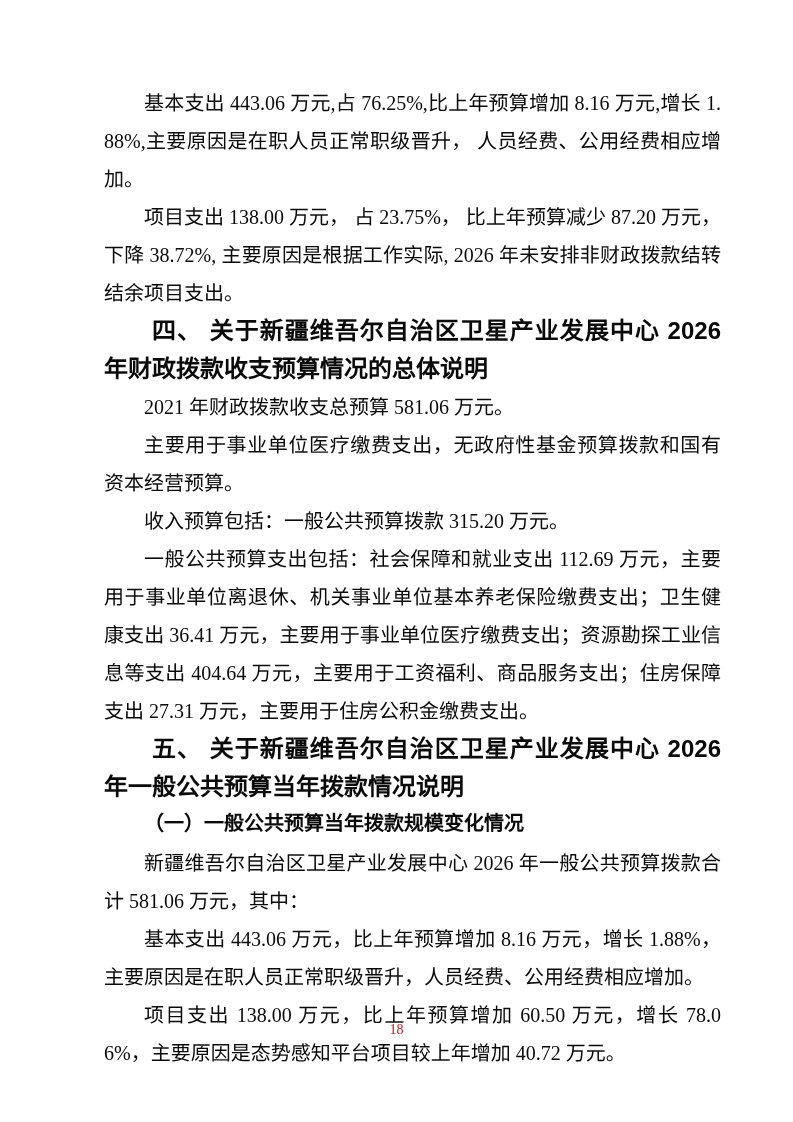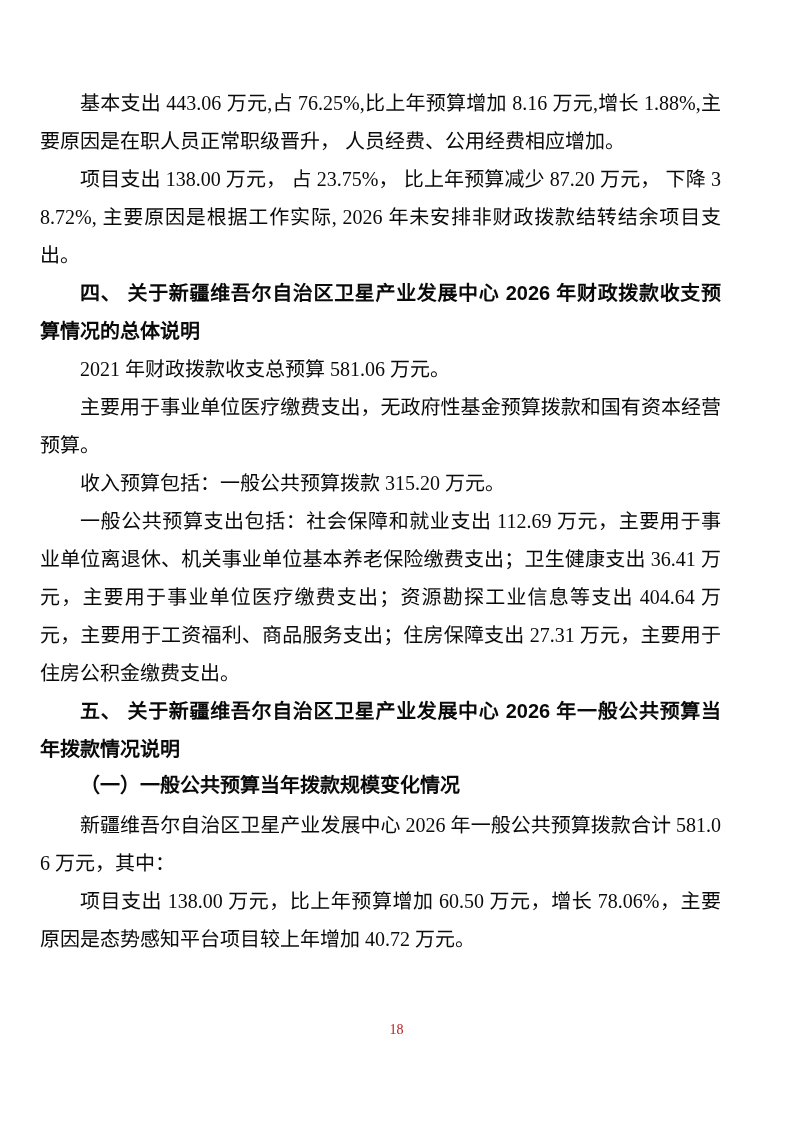--- a/index.html
+++ b/index.html
@@ -8,37 +8,37 @@
     padding: 0;
     background: #ffffff;
   }
   .page {
     position: relative;
     width: 793px;
     height: 1122px;
     margin: 0 auto;
     background: #ffffff;
     box-sizing: border-box;
-    padding: 84px 72px 0 40px;
+    padding: 84px 72px 0 104px;
     font-family: "Liberation Serif", "DejaVu Serif", serif;
     font-size: 20px;
     line-height: 38px;
     color: #0a0a0a;
     overflow: hidden;
   }
   .body-p {
     margin: 0;
     text-indent: 2em;
     text-align: justify;
     text-justify: inter-ideograph;
     word-break: break-all;
   }
   .doc-heading {
     margin: 0;
-    font-size: 20px;
+    font-size: 24px;
     line-height: 38px;
     font-weight: bold;
     font-family: "Liberation Sans", "DejaVu Sans", sans-serif;
     text-indent: 2em;
     text-align: justify;
     text-justify: inter-ideograph;
     word-break: break-all;
   }
   .sub-heading {
     margin: 0;
@@ -78,18 +78,19 @@
   <p class="body-p">收入预算包括：一般公共预算拨款 315.20 万元。</p>
 
   <p class="body-p">一般公共预算支出包括：社会保障和就业支出 112.69 万元，主要用于事业单位离退休、机关事业单位基本养老保险缴费支出；卫生健康支出 36.41 万元，主要用于事业单位医疗缴费支出；资源勘探工业信息等支出 404.64 万元，主要用于工资福利、商品服务支出；住房保障支出 27.31 万元，主要用于住房公积金缴费支出。</p>
 
   <h2 class="doc-heading">五、 关于新疆维吾尔自治区卫星产业发展中心 2026 年一般公共预算当年拨款情况说明</h2>
 
   <h3 class="sub-heading">（一）一般公共预算当年拨款规模变化情况</h3>
 
   <p class="body-p">新疆维吾尔自治区卫星产业发展中心 2026 年一般公共预算拨款合计 581.06 万元，其中：</p>
 
+  <p class="body-p">基本支出 443.06 万元，比上年预算增加 8.16 万元，增长 1.88%，主要原因是在职人员正常职级晋升，人员经费、公用经费相应增加。</p>
 
   <p class="body-p">项目支出 138.00 万元，比上年预算增加 60.50 万元，增长 78.06%，主要原因是态势感知平台项目较上年增加 40.72 万元。</p>
 
   <div class="page-footer">18</div>
 
 </div>
 
 </body></html>

